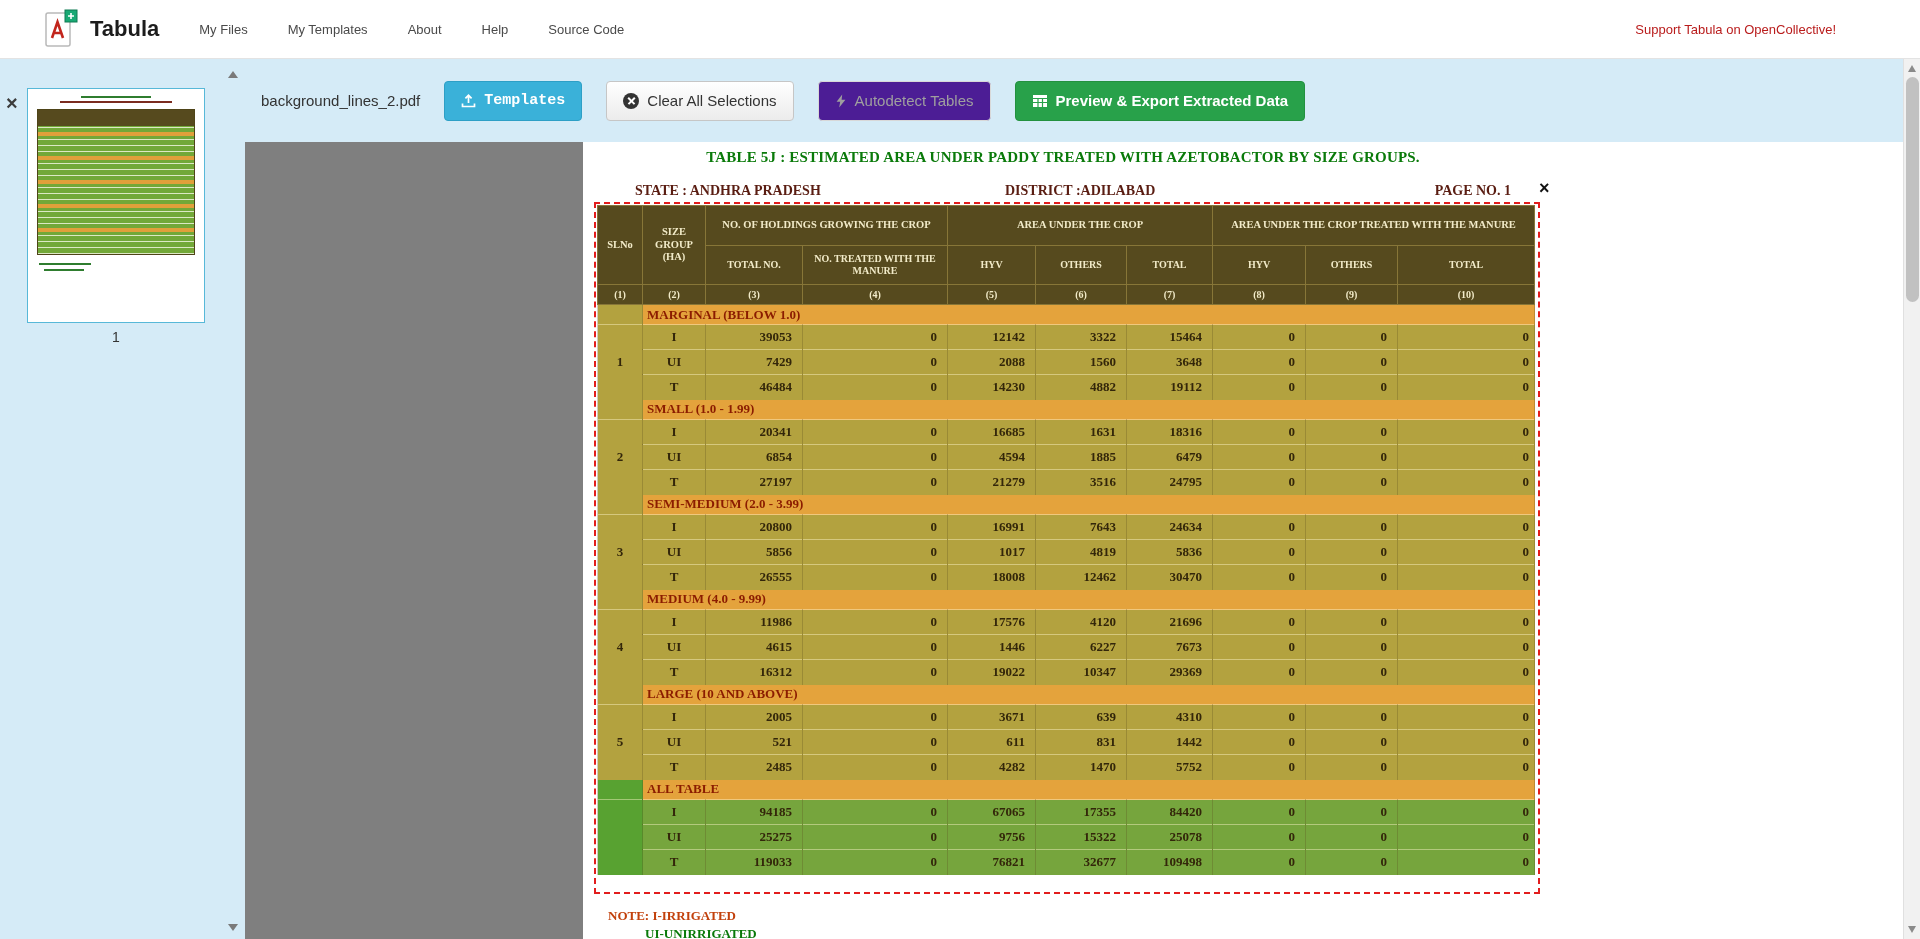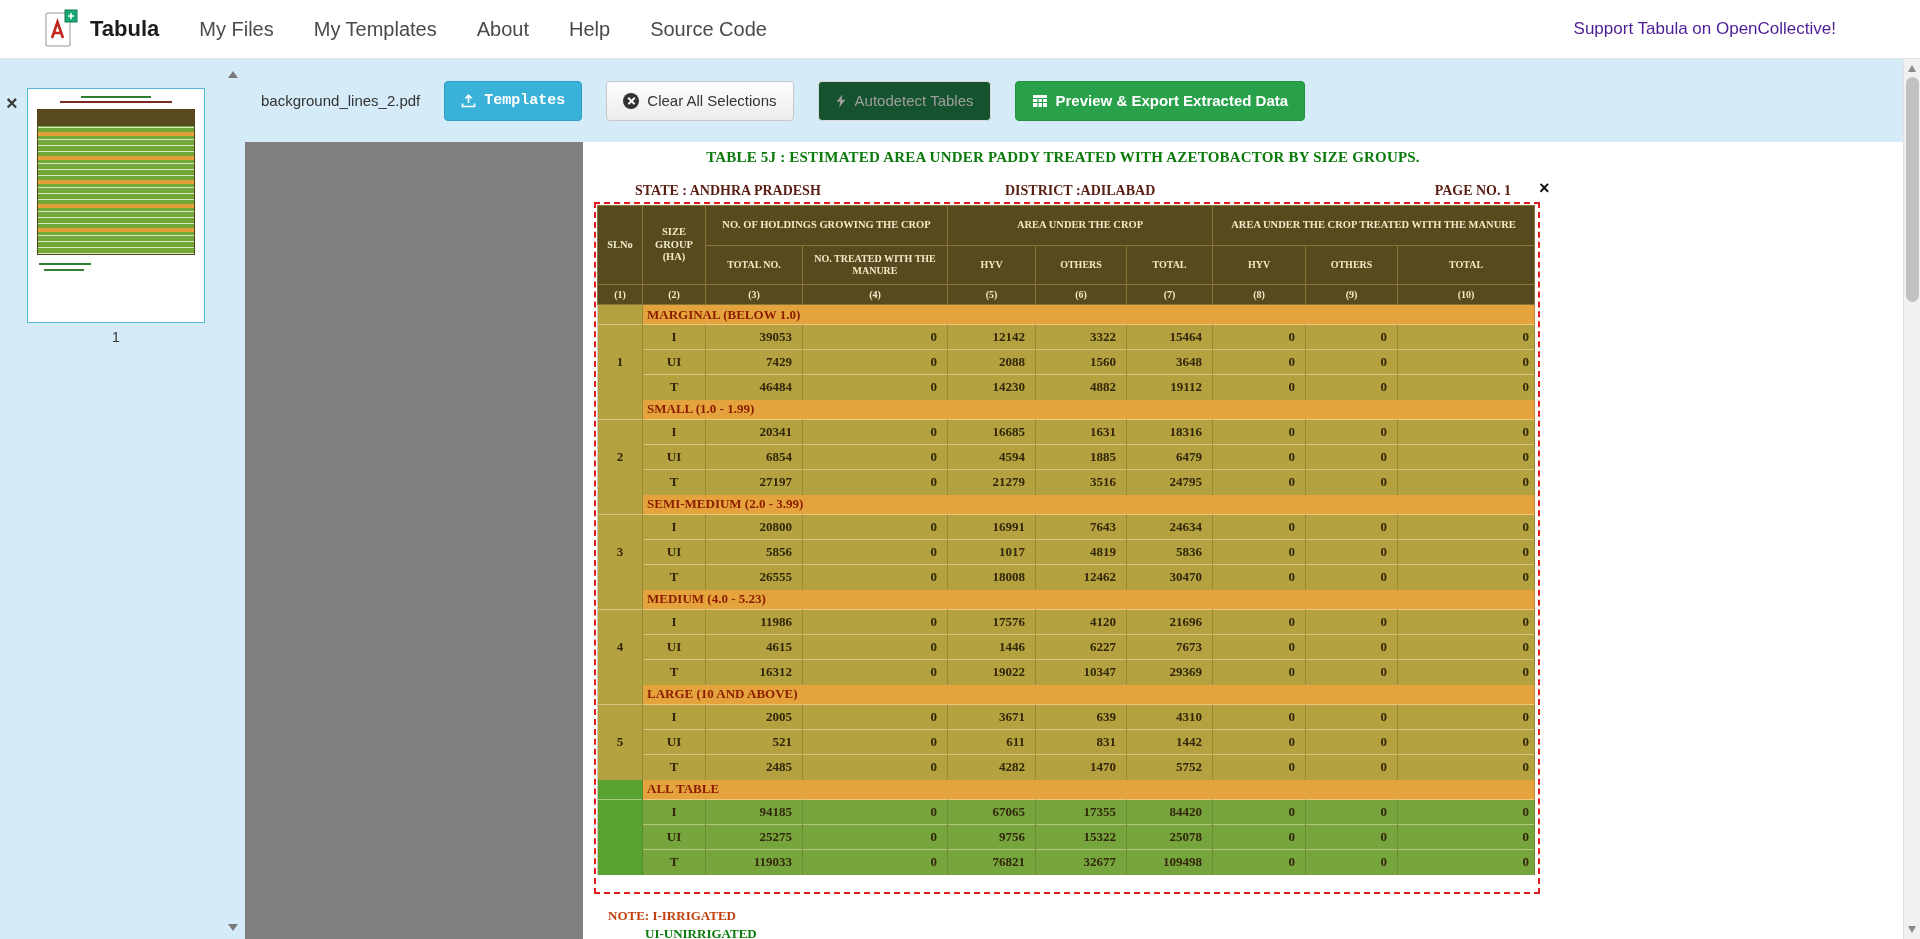--- a/index.html
+++ b/index.html
@@ -5,36 +5,36 @@
   * { margin:0; padding:0; box-sizing:border-box; }
   html,body { width:1920px; height:939px; overflow:hidden; background:#fff;
               font-family:"Liberation Sans", sans-serif; }
 
   
   .navbar { height:59px; background:#fff; border-bottom:1px solid #e3e3e3;
             display:flex; align-items:center; padding:0 84px 0 44px; position:relative; z-index:9;text-align:right; }
   .logo { width:34px; height:40px; margin-right:12px; cursor:pointer; }
   .brand { font-size:22px; font-weight:bold; color:#1c1c1c; margin-right:40px; }
   .nav { display:flex; gap:40px; }
-  .nav a { color:#4a4a4a; font-size:20px; text-decoration:none; cursor:pointer; }
-  .support { margin-left:auto; color:#4c1d95; font-size:17px; text-decoration:none; cursor:pointer; }
+  .nav a { color:#4a4a4a; font-size:13px; text-decoration:none; cursor:pointer; }
+  .support { margin-left:auto; color:#b91c1c; font-size:13px; text-decoration:none; cursor:pointer; }
 
   
   .app { position:relative; height:880px; background:#fff; }
 
   .toolbar { position:absolute; left:0; top:0; right:17px; height:83px; background:#d5ebf7;
              display:flex; align-items:center; padding-left:261px; padding-right:53px; }
   .filename { color:#333; font-size:15px; margin-right:24px; white-space:nowrap; }
   .btn { height:40px; border-radius:4px; font-size:15px; display:inline-flex; align-items:center;
          gap:8px; padding:0 16px; cursor:pointer; border:1px solid transparent; white-space:nowrap;
          font-family:"Liberation Sans", sans-serif; }
   .btn + .btn { margin-left:24px; }
   .btn-templates { background:#3ab1d9; border-color:#2d9fc6; color:#fff; font-weight:600;font-family:Liberation Mono, monospace; }
   .btn-default { background-image:linear-gradient(#ffffff,#ececec); border-color:#c6c6c6; color:#333; }
-  .btn-disabled { background:#14532d; border-color:#d8d8d8; color:#9f9f9f; cursor:not-allowed; margin-left:28px; }
+  .btn-disabled { background:#4c1d95; border-color:#d8d8d8; color:#9f9f9f; cursor:not-allowed; margin-left:28px; }
   .btn-export { background:#28a14a; border-color:#23913f; color:#fff; font-weight:700; margin-left:auto; }
   .circle-x { width:16px; height:16px; border-radius:50%; background:#333; position:relative; flex:none; }
   .circle-x::before, .circle-x::after { content:""; position:absolute; left:3.5px; top:7.2px;
          width:9px; height:1.6px; background:#fff; }
   .circle-x::before { transform:rotate(45deg); } .circle-x::after { transform:rotate(-45deg); }
 
   
   .sidebar { position:absolute; left:0; top:0; width:245px; bottom:0; background:#d5ebf7; }
   .thumb-close { position:absolute; left:6px; top:34px; font-size:20px; font-weight:bold;
                  color:#3c3c3c; cursor:pointer; line-height:1; }
@@ -351,21 +351,21 @@
               <td class="num">0</td>
               <td class="num">18008</td>
               <td class="num">12462</td>
               <td class="num">30470</td>
               <td class="num">0</td>
               <td class="num">0</td>
               <td class="num">0</td>
             </tr>
             <tr class="band-row">
               <td class="band-slno"></td>
-              <td class="band-label" colspan="9">MEDIUM (4.0 - 5.23)</td>
+              <td class="band-label" colspan="9">MEDIUM (4.0 - 9.99)</td>
             </tr>
             <tr class="data-row">
               <td class="slno" rowspan="3">4</td>
               <td class="rowtype">I</td>
               <td class="num">11986</td>
               <td class="num">0</td>
               <td class="num">17576</td>
               <td class="num">4120</td>
               <td class="num">21696</td>
               <td class="num">0</td>

